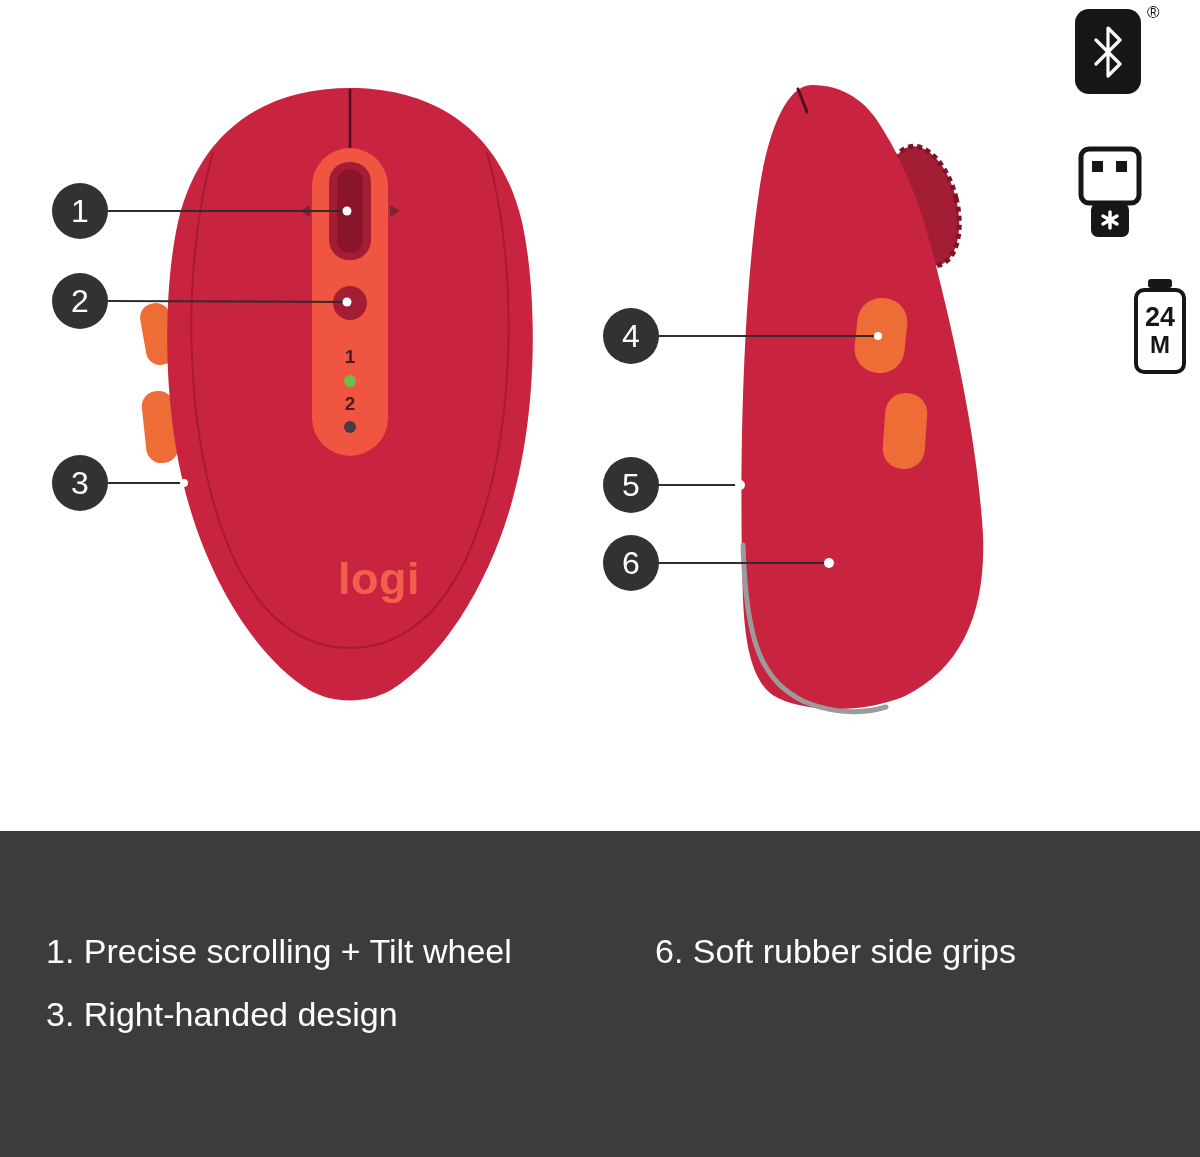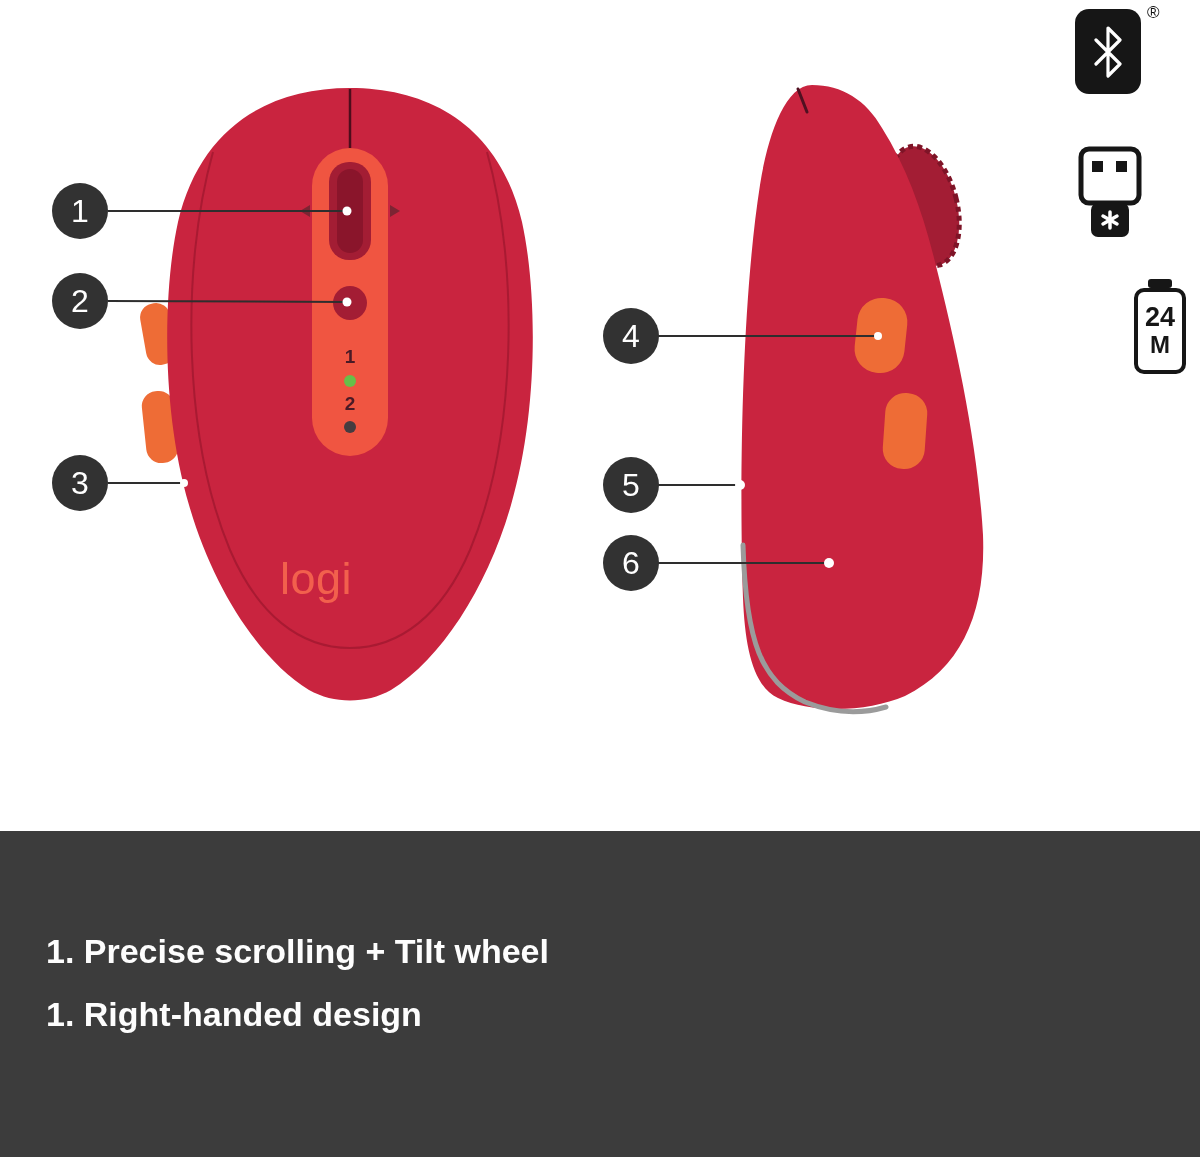--- a/index.html
+++ b/index.html
@@ -17,22 +17,22 @@
   .f-btn    { fill:var(--button-orange,#ee6c36); }
   .f-green  { fill:var(--led-green,#68bf49); }
   .f-darkdot{ fill:var(--led-dark,#453c40); }
   .callout-line { stroke:#2e2e2e; stroke-width:2; }
   .seam { fill:none; stroke:#8e1228; stroke-width:2; opacity:.55; }
 
   .callout { position:absolute; width:56px; height:56px; border-radius:50%;
     background:var(--callout-dark,#323232); color:#fff; display:flex;
     align-items:center; justify-content:center; font-size:32px; }
 
-  .logi { position:absolute; left:280px; top:553px; width:140px; text-align:left;
-    font-size:45px; font-weight:400; letter-spacing:.5px;
+  .logi { position:absolute; left:280px; top:553px; width:140px; text-align:right;
+    font-size:45px; font-weight:700; letter-spacing:.5px;
     color:var(--logo-coral,#f2604d); }
 
   .ch { position:absolute; width:36px; text-align:center; font-size:19px;
     font-weight:700; color:#4a1a26; }
   .ch1 { left:332px; top:346px; }
   .ch2 { left:332px; top:393px; }
 
   .bt-tile { position:absolute; left:1075px; top:9px; width:66px; height:85px;
     background:#161616; border-radius:14px; display:flex; align-items:center;
     justify-content:center; }
@@ -47,21 +47,21 @@
   .battery::before { content:""; position:absolute; top:-13px; left:50%;
     transform:translateX(-50%); width:24px; height:9px; background:#161616;
     border-radius:3px; }
   .bcap { font-size:27px; font-weight:700; line-height:1; }
   .bunit { font-size:24px; font-weight:700; line-height:1.15; }
 
   .footer { width:1200px; height:326px; background:var(--footer-bg,#3c3c3c);
     display:flex; padding:100px 0 0 46px; }
   .fcol { display:flex; flex-direction:column; gap:22px; font-size:34px;
     line-height:1.2; color:#fdfdfd; }
-  .fcol.left { width:609px;font-weight:bold; }
+  .fcol.left { width:609px; }
 </style>
 </head>
 <body>
 
 <div class="hero">
 
   <svg class="scene" width="1200" height="831" viewBox="0 0 1200 831">
 
     <g>
 
@@ -174,17 +174,18 @@
   <div class="battery">
     <span class="bcap">24</span>
     <span class="bunit">M</span>
   </div>
 
 </div>
 
 <div class="footer">
   <div class="fcol left">
     <div class="feature">1. Precise scrolling + Tilt wheel</div>
-    <div class="feature">1. Right-handed design</div>
+    <div class="feature">3. Right-handed design</div>
   </div>
   <div class="fcol">
+    <div class="feature">6. Soft rubber side grips</div>
   </div>
 </div>
 
 </body></html>

